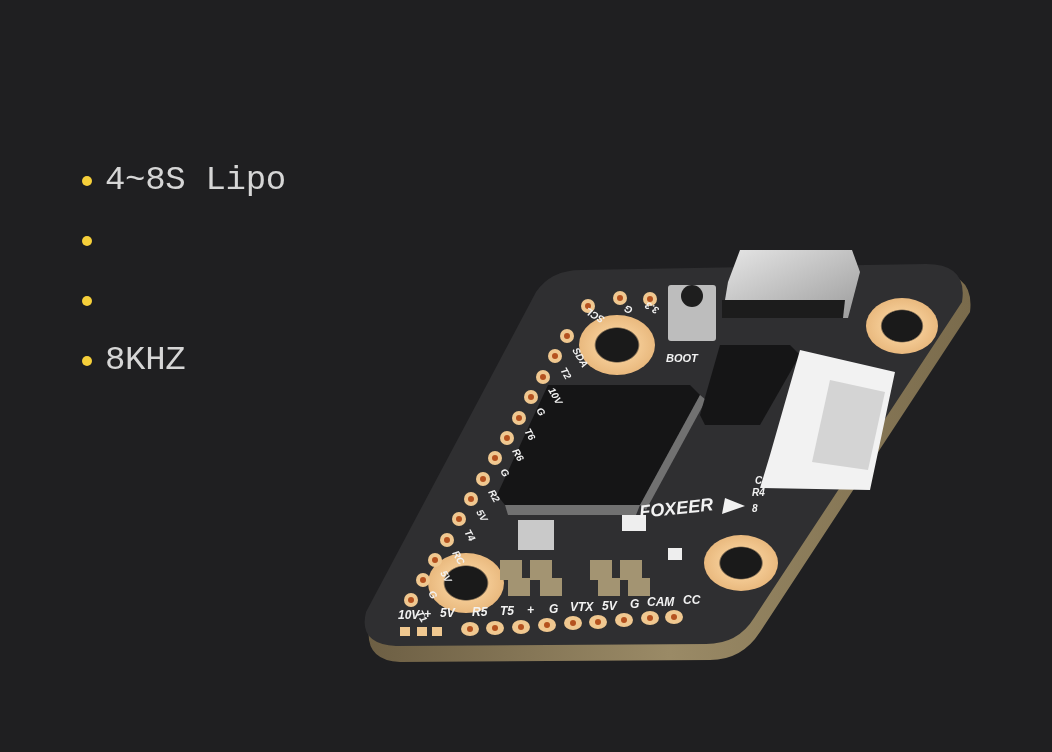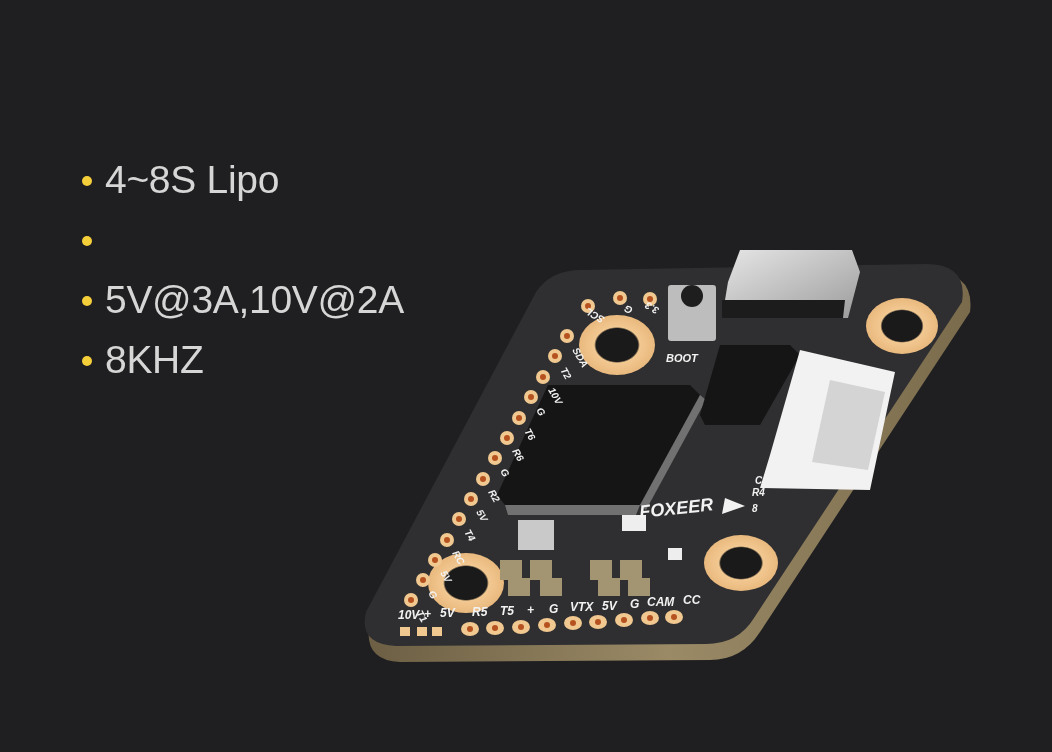--- a/index.html
+++ b/index.html
@@ -10,22 +10,23 @@
       font-family: "Liberation Sans", "DejaVu Sans", sans-serif;
     }
     .spec-list {
       position: absolute; left: 82px; top: 150px;
       list-style: none; margin: 0; padding: 0;
     }
     .spec-item {
       display: flex; align-items: center;
       height: 60px;
       color: #d6d6d6;
-      font-size: 39px;
+      font-size: 34px;
       letter-spacing: -0.3px;
+      font-family: Liberation Mono, monospace;
     }
     .bullet {
       width: 10px; height: 10px; border-radius: 50%;
       background: #f5cf3a; margin-right: 13px; flex: none;
       margin-top: 2px;
     }
     .board {
       position: absolute; left: 350px; top: 230px;
       width: 640px; height: 450px;
     }
@@ -38,21 +39,20 @@
 <ul class="spec-list">
   <li class="spec-item">
     <span class="bullet"></span>
     <span>4~8S Lipo</span>
   </li>
   <li class="spec-item">
     <span class="bullet"></span>
   </li>
   <li class="spec-item">
     <span class="bullet"></span>
-    <span>5V@3A,10V@2A</span>
   </li>
   <li class="spec-item">
     <span class="bullet"></span>
     <span>8KHZ</span>
   </li>
 </ul>
 
 <div class="board">
   <svg viewBox="350 230 640 450" xmlns="http://www.w3.org/2000/svg">
     <defs>

